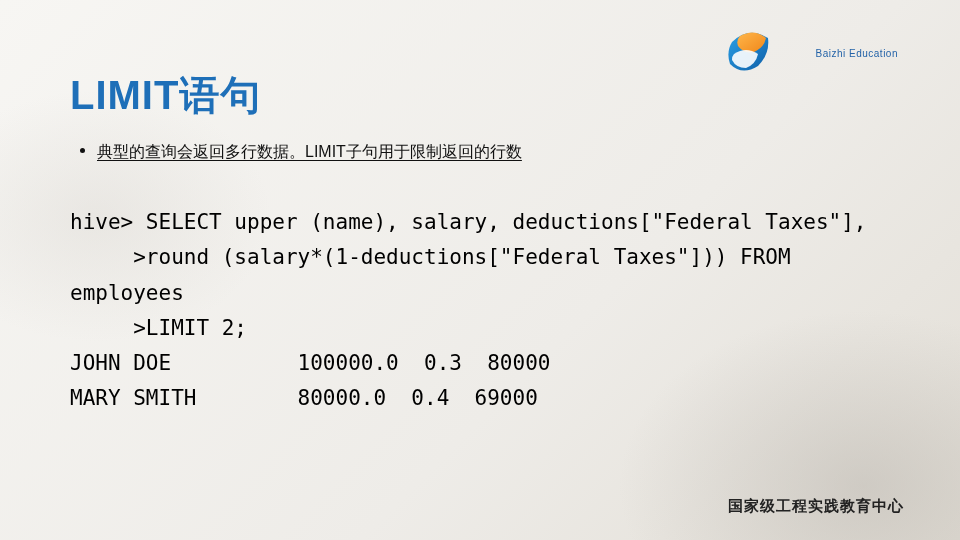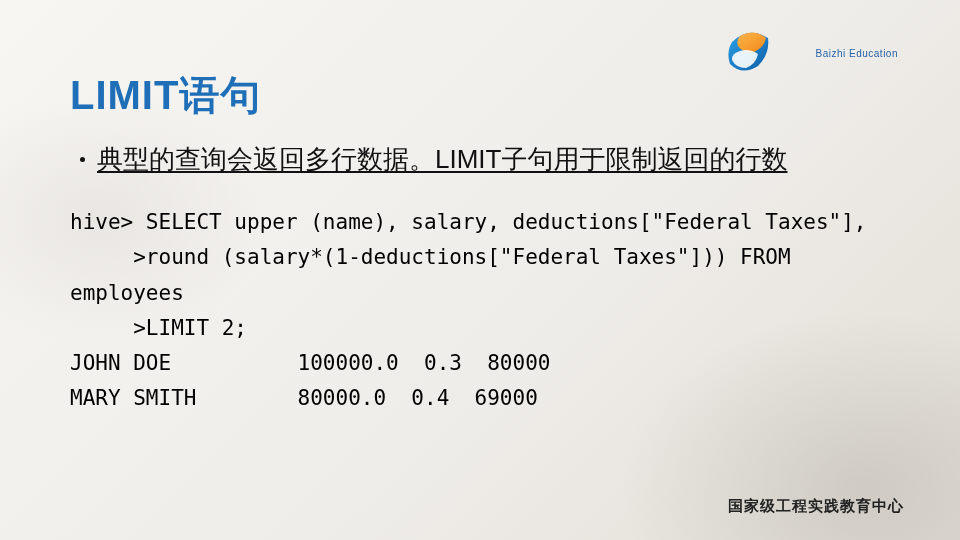--- a/index.html
+++ b/index.html
@@ -49,21 +49,21 @@
     font-size: 10px;
     color: #2463a8;
     letter-spacing: 0.5px;
     padding-left: 28px;
   }
 
   .bullet-row {
     position: absolute;
     top: 142px;
     left: 80px;
-    font-size: 26px;
+    font-size: 16px;
     color: #111;
     font-weight: 500;
     text-decoration: underline;
     text-underline-offset: 3px;
     text-align: right;
   }
   .bullet-dot {
     display: inline-block;
     width: 5px;
     height: 5px;

